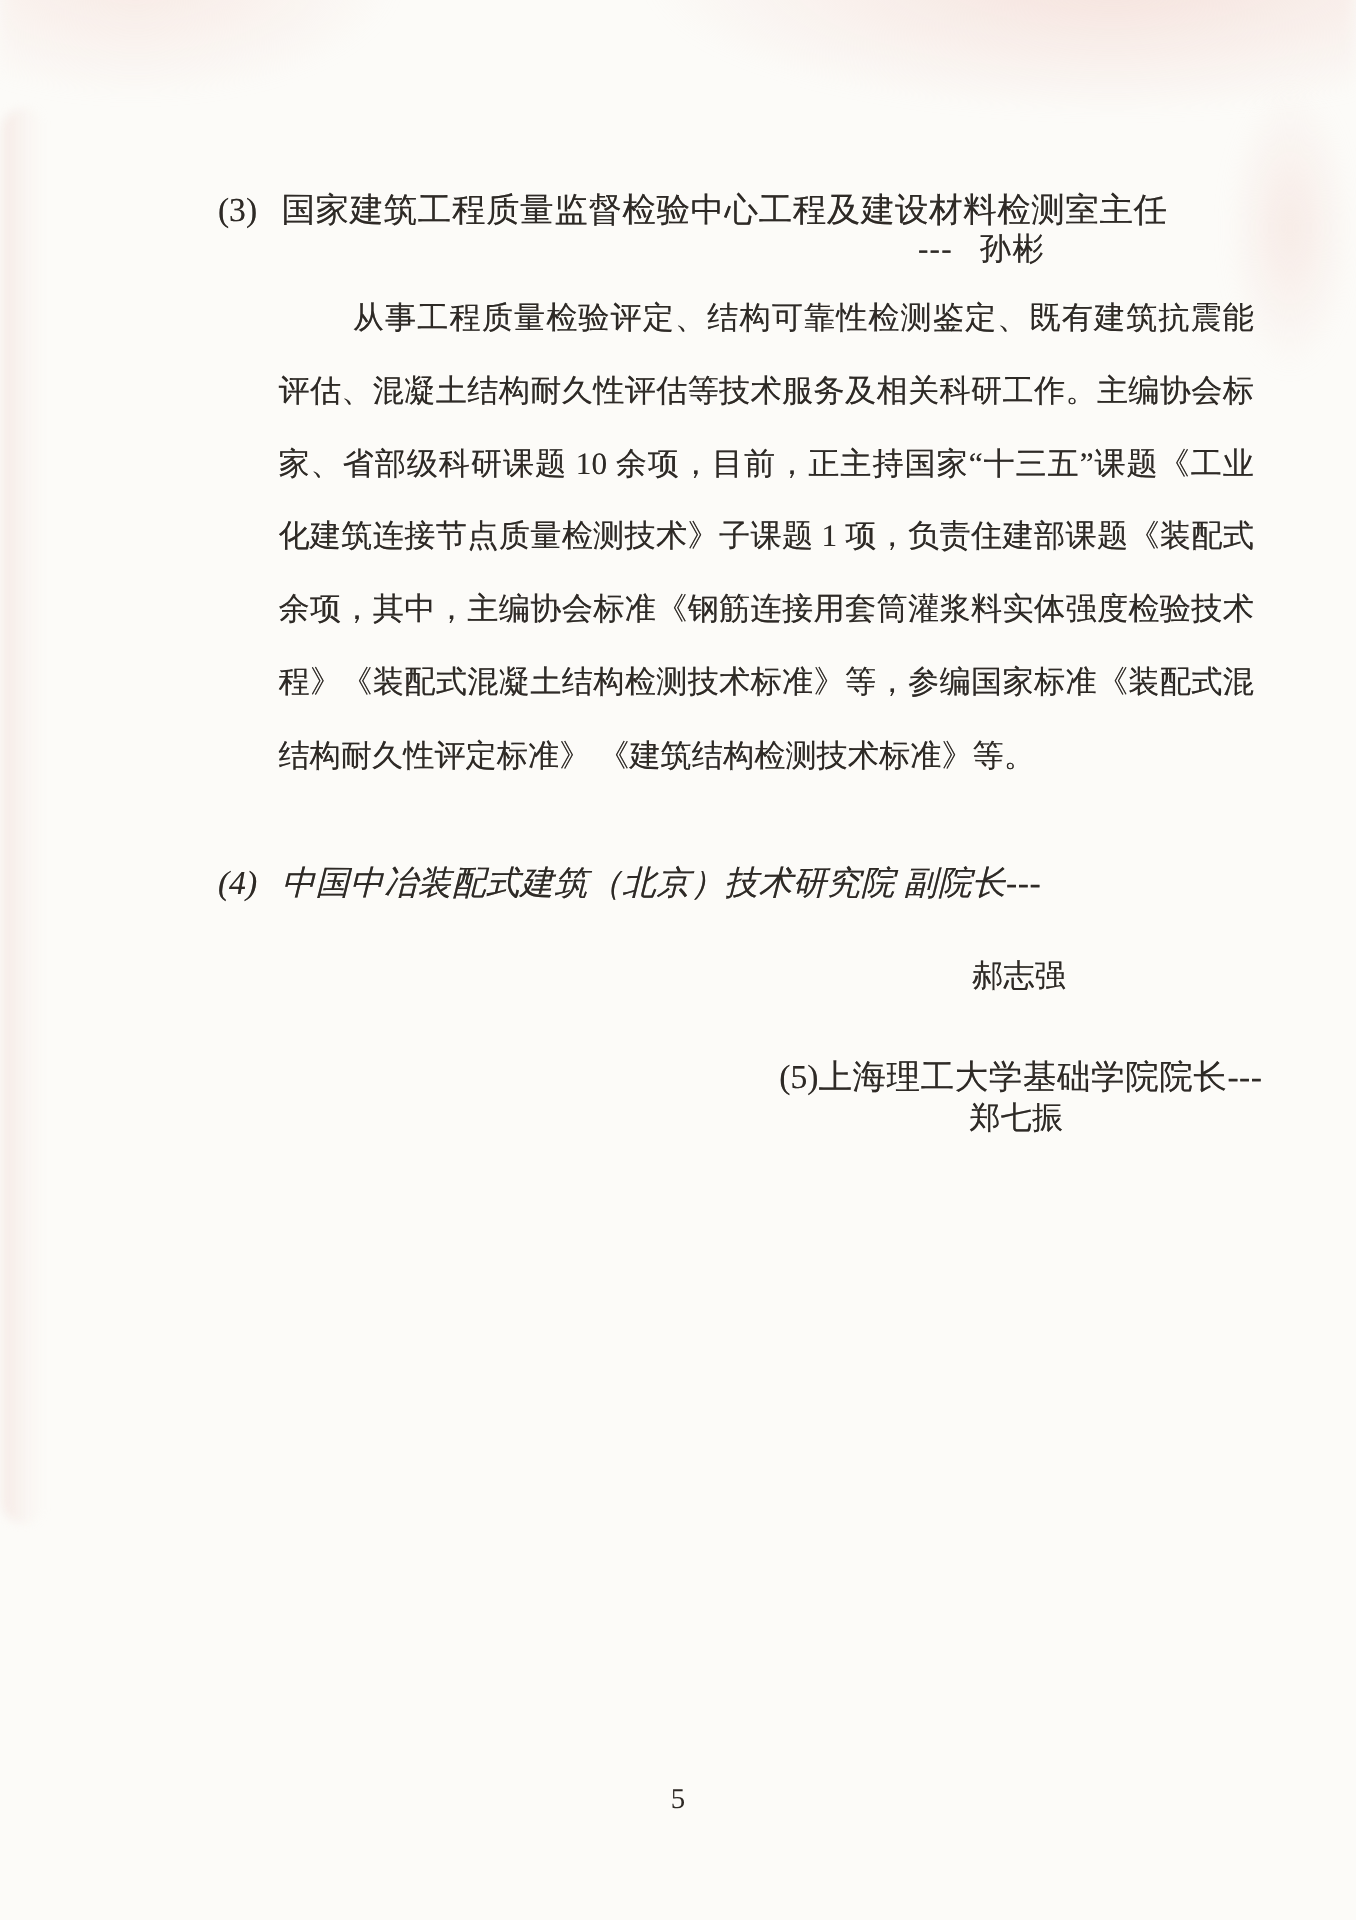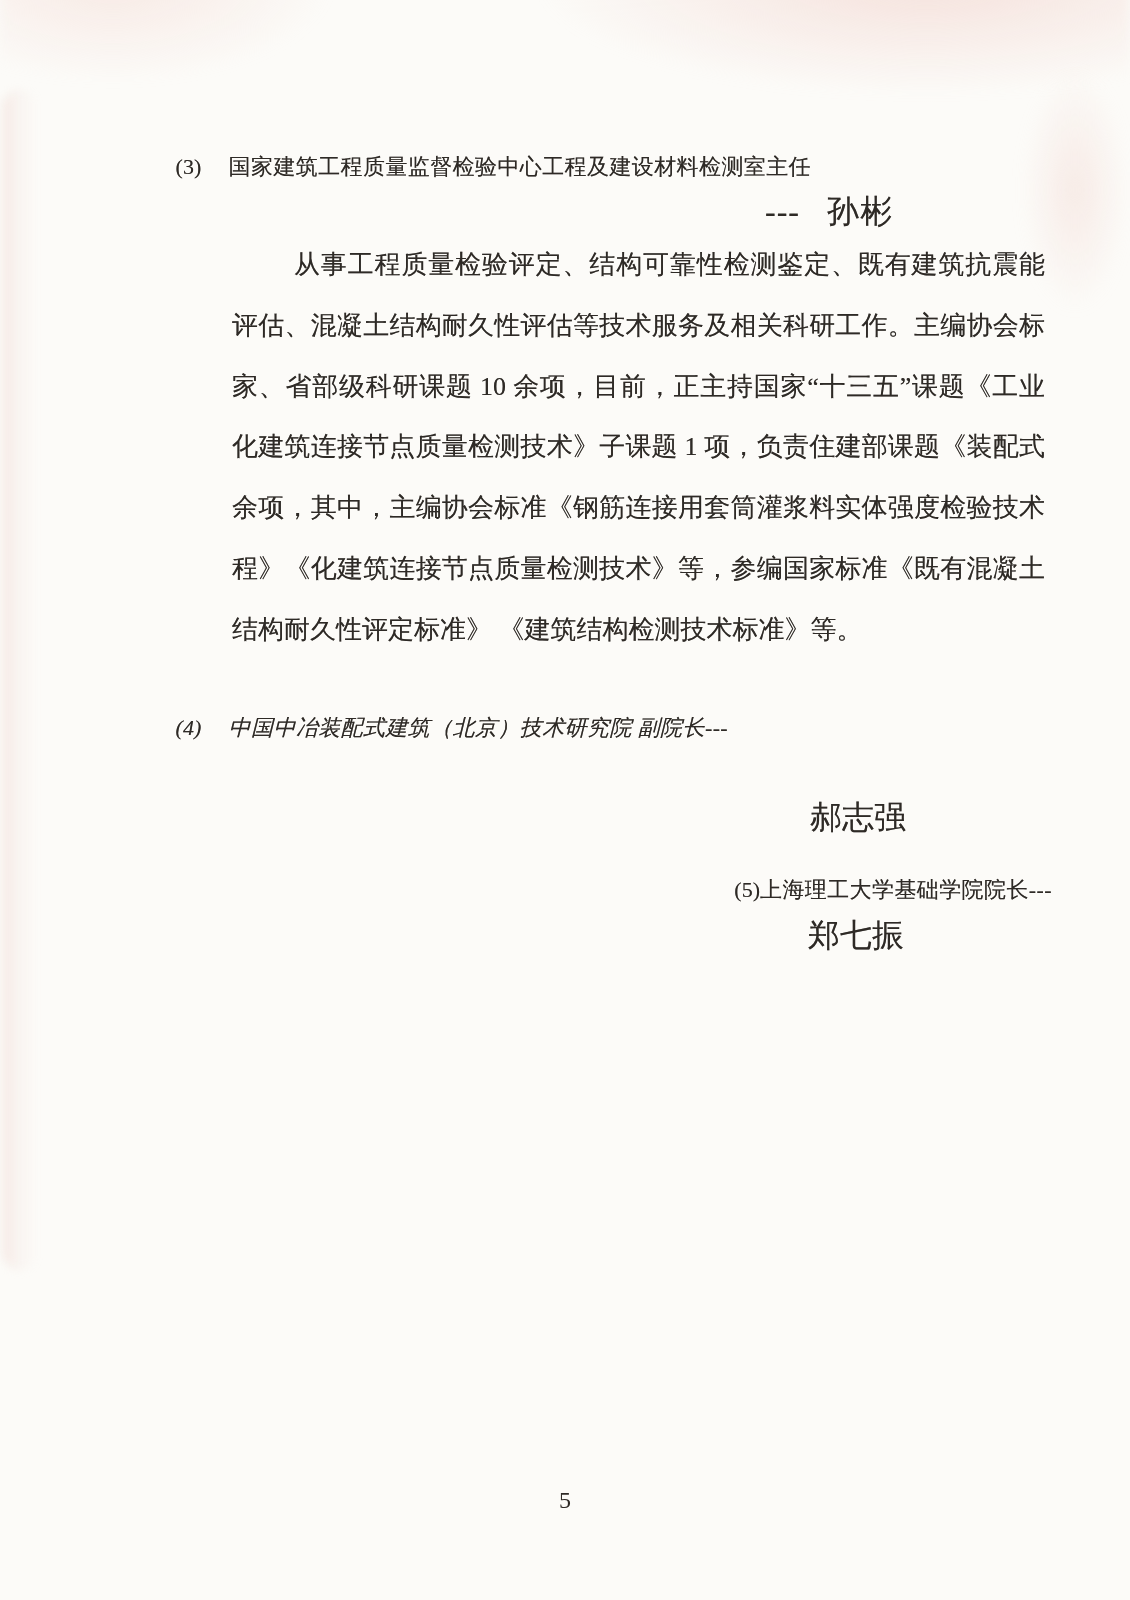--- a/index.html
+++ b/index.html
@@ -30,23 +30,23 @@
     background: linear-gradient(to right, rgba(241,221,215,0.55), rgba(241,221,215,0.15) 55%, rgba(241,221,215,0));
     filter: blur(4px);
     border-radius: 18px;
   }
   .textline {
     position: absolute;
     line-height: 1;
     white-space: pre;
     text-shadow: 0 0 0.5px rgba(46,42,38,0.55);
   }
-  .item-line { font-size: 22px; letter-spacing: 0.4px; }
+  .item-line { font-size: 28px; letter-spacing: 0.4px; }
   .num { display: inline-block; width: 53px; letter-spacing: 0; }
-  .attribution { font-size: 32px; letter-spacing: 1px; }
+  .attribution { font-size: 26px; letter-spacing: 1px; }
   .bio {
     position: absolute;
     left: 204px;
     top: 235px;
     width: 841px;
   }
   .bio-line {
     height: 60.8px;
     line-height: 60.8px;
     font-size: 26px;
@@ -80,21 +80,21 @@
   </div>
 
   <div class="textline attribution" style="left:765px; top:195px;">---   孙彬</div>
 
   <div class="bio">
     <div class="bio-line first">从事工程质量检验评定、结构可靠性检测鉴定、既有建筑抗震能力</div>
     <div class="bio-line">评估、混凝土结构耐久性评估等技术服务及相关科研工作。主编协会标准</div>
     <div class="bio-line">家、省部级科研课题 10 余项，目前，正主持国家“十三五”课题《工业</div>
     <div class="bio-line">化建筑连接节点质量检测技术》子课题 1 项，负责住建部课题《装配式混</div>
     <div class="bio-line">余项，其中，主编协会标准《钢筋连接用套筒灌浆料实体强度检验技术规</div>
-    <div class="bio-line">程》《化建筑连接节点质量检测技术》等，参编国家标准《既有混凝土</div>
+    <div class="bio-line">程》《装配式混凝土结构检测技术标准》等，参编国家标准《装配式混</div>
     <div class="bio-line last">结构耐久性评定标准》 《建筑结构检测技术标准》等。</div>
   </div>
 
   <div class="textline item-line" style="left:152px; top:695px; width:900px;font-style:italic;">
     <span class="num">(4)</span><span>中国中冶装配式建筑（北京）技术研究院 副院长---</span>
   </div>
 
   <div class="textline attribution" style="left:810px; top:801px; letter-spacing:0;text-align:right;">郝志强</div>
 
   <div class="textline item-line" style="left:152px; top:857px; width:900px;text-align:right;">

